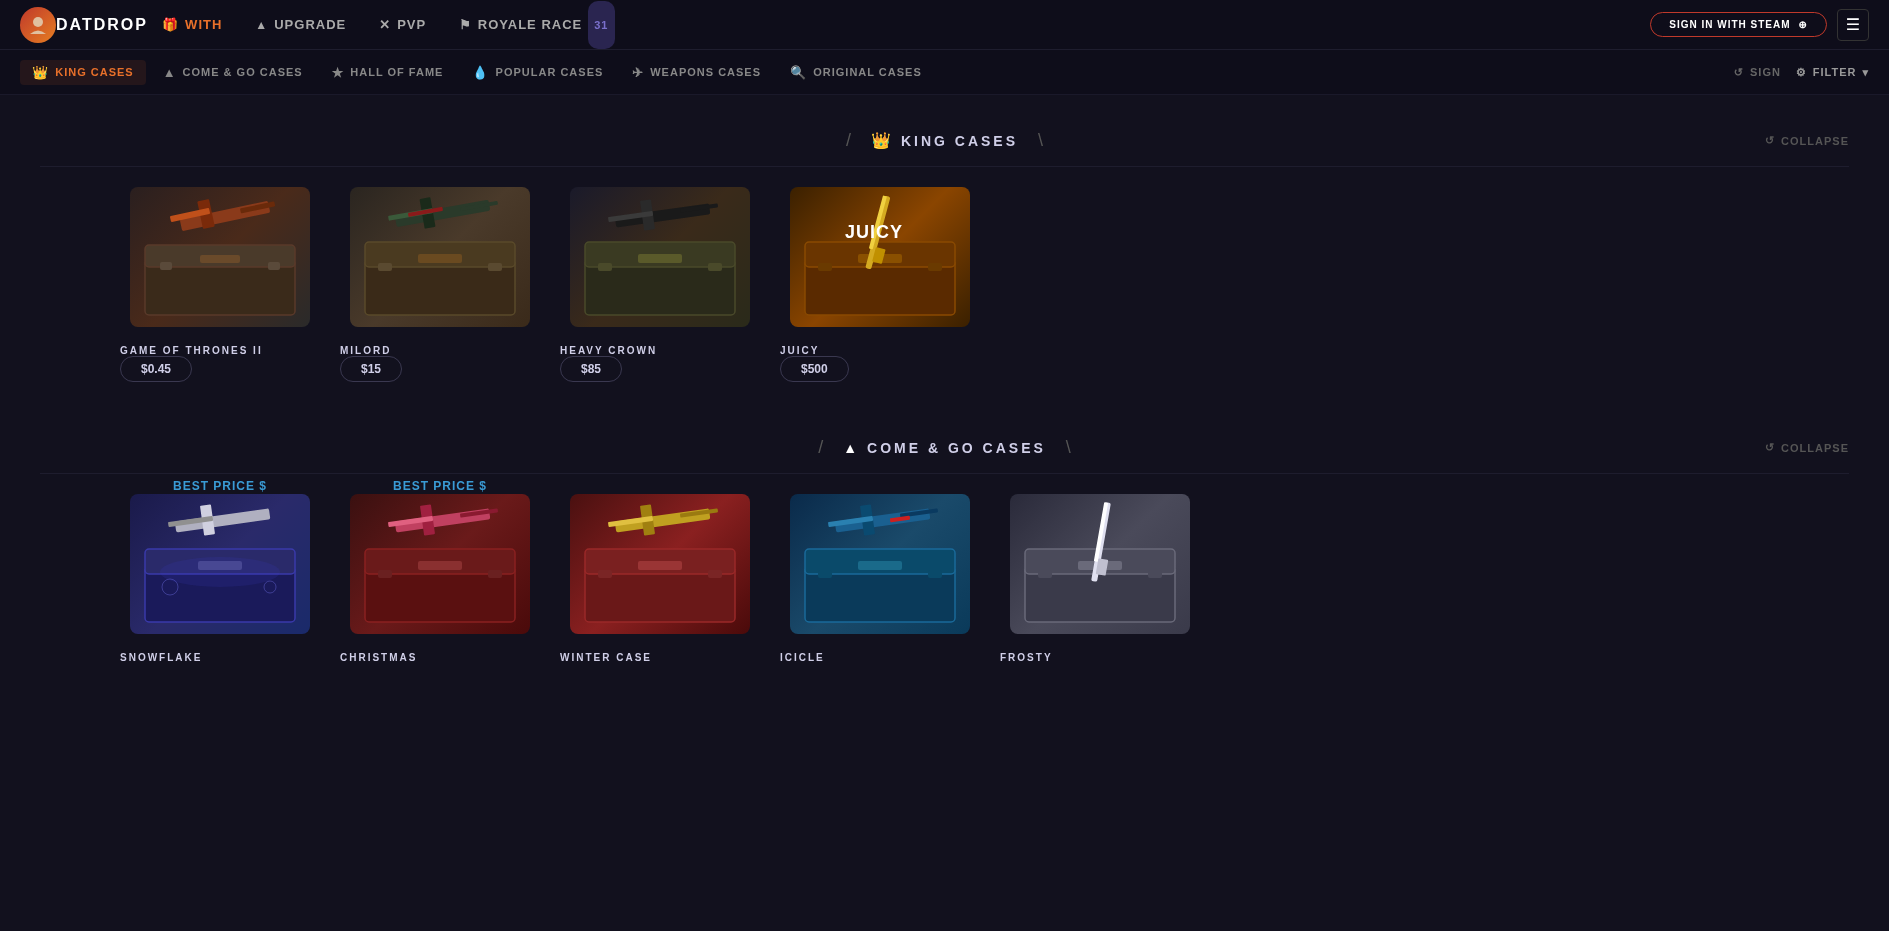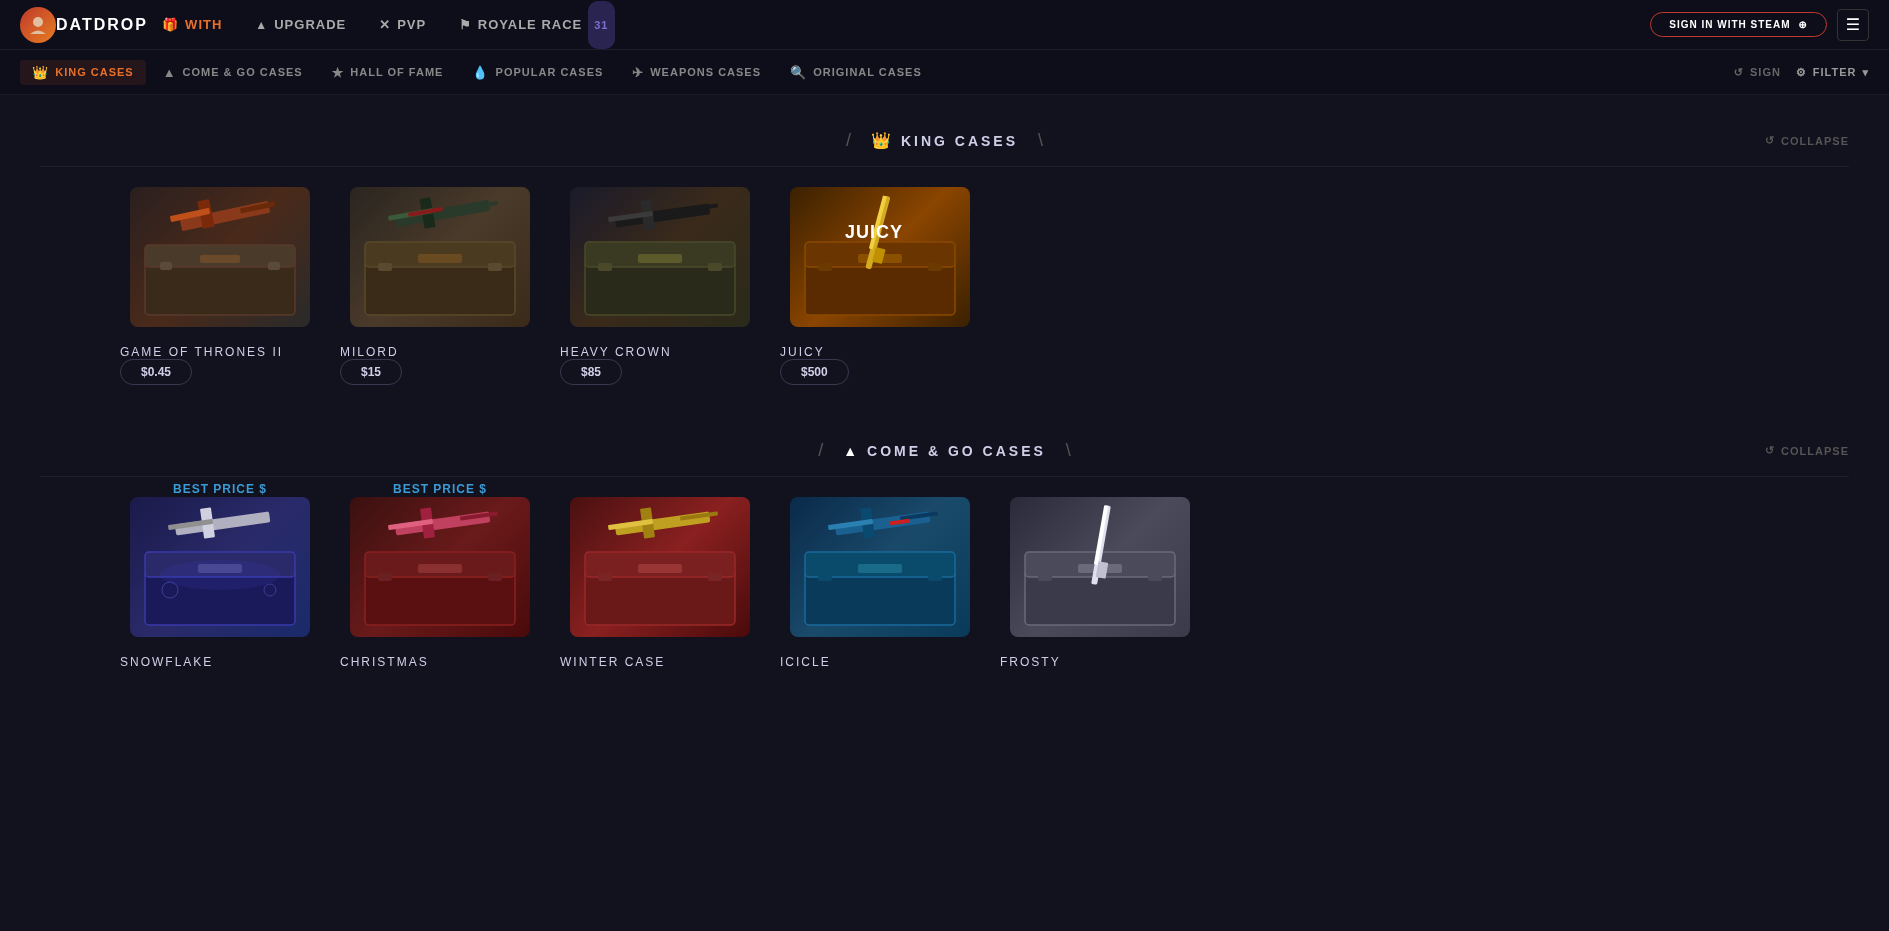--- a/index.html
+++ b/index.html
@@ -255,22 +255,22 @@
     .case-milord { background: linear-gradient(135deg, #2a2520 0%, #4a3a2a 50%, #3a2a1a 100%); }
     .case-heavy-crown { background: linear-gradient(135deg, #1a1a2a 0%, #3a2a1a 50%, #2a2a1a 100%); }
     .case-juicy { background: linear-gradient(135deg, #3a2000 0%, #8a4500 50%, #3a2000 100%); }
     .case-snowflake { background: linear-gradient(135deg, #1a1a4a 0%, #2a2a6a 50%, #1a2a6a 100%); }
     .case-christmas { background: linear-gradient(135deg, #3a1010 0%, #6a1a1a 50%, #4a0a0a 100%); }
     .case-winter { background: linear-gradient(135deg, #4a1010 0%, #8a2020 50%, #4a0a0a 100%); }
     .case-icicle { background: linear-gradient(135deg, #0a2a4a 0%, #1a4a6a 50%, #0a3a5a 100%); }
     .case-frosty { background: linear-gradient(135deg, #2a2a3a 0%, #4a4a5a 50%, #3a3a4a 100%); }
 
     .case-name {
-      font-size: 12px;
-      font-weight: normal;
+      font-size: 10px;
+      font-weight: bold;
       letter-spacing: 2px;
       color: #d0cfe8;
       margin-top: 8px;
       text-align: center;
     }
     .case-price {
       border: 1px solid #3a3850;
       border-radius: 20px;
       padding: 5px 20px;
       font-size: 12px;

